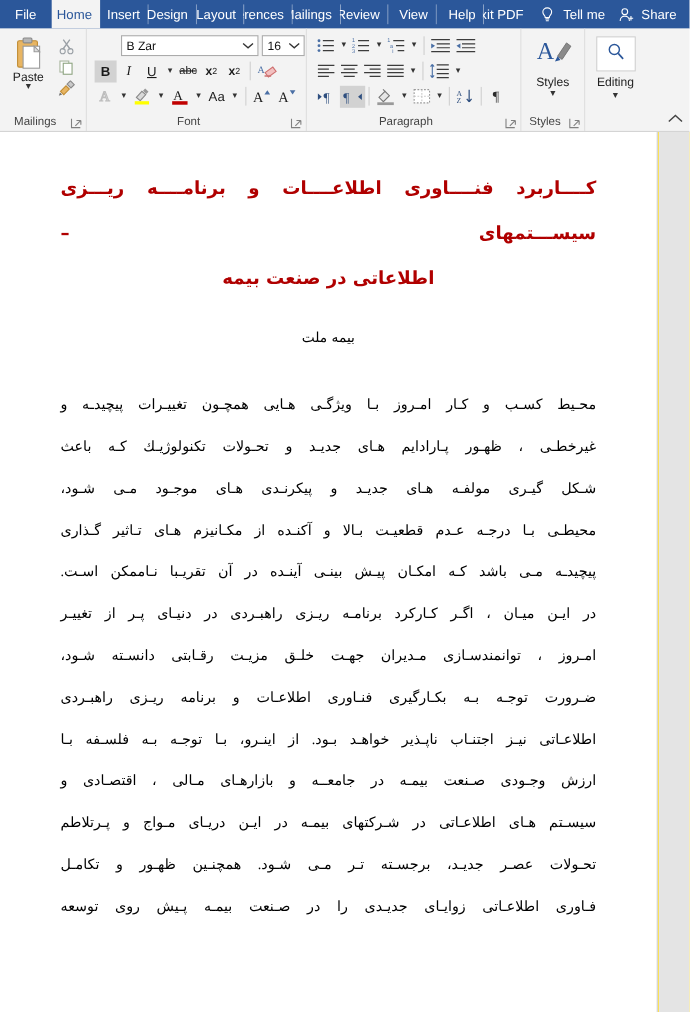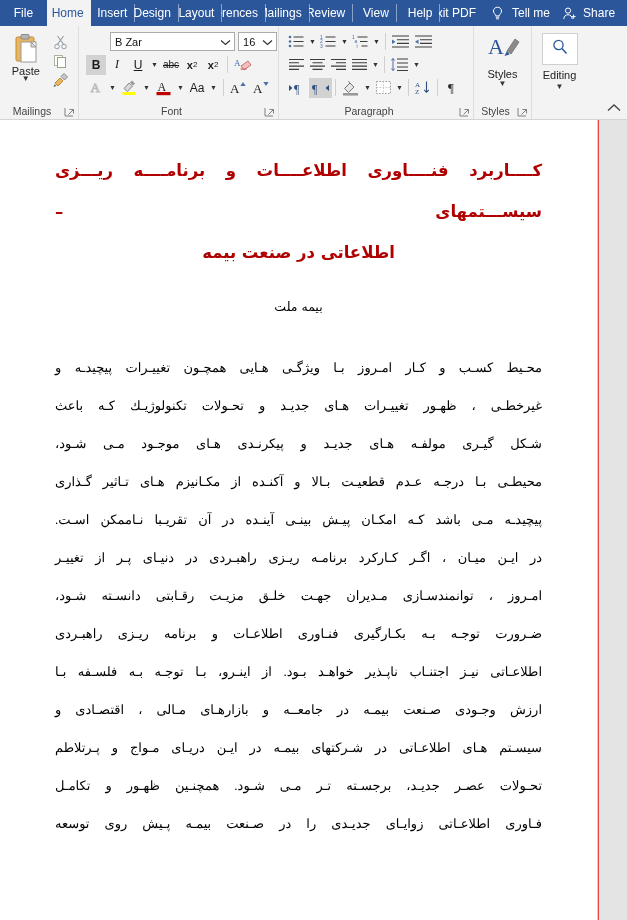--- a/index.html
+++ b/index.html
@@ -212,21 +212,21 @@
     bottom: 4px;
     width: 14px; height: 14px;
     display: flex; align-items: center; justify-content: center;
     color: #444;
   }
 
   
   .docarea {
     position: relative;
     height: 800px;
-    background: #ef4444;
+    background: #fde047;
     overflow: hidden;
   }
   .page {
     position: absolute;
     left: 0; top: 0;
     width: 598px;
     height: 800px;
     background: #ffffff;
     border-right: 1px solid #CFCFCF;
     box-sizing: border-box;
@@ -674,21 +674,21 @@
 
       <h1 class="doc-title">
         <span>كــــاربرد فنــــاوری اطلاعــــات و برنامــــه ریـــزی سیســـتمهای –</span>
         <span class="l2">اطلاعاتی در صنعت بیمه</span>
       </h1>
 
       <div class="doc-sub">بیمه ملت</div>
 
       <div class="doc-body">
         <p>محـیط كسـب و كـار امـروز بـا ویژگـی هـایی همچـون تغییـرات پیچیدـه و</p>
-        <p>غیرخطـی ، ظهـور تغییـرات هـای جدیـد و تحـولات تكنولوژیـك كـه باعث</p>
+        <p>غیرخطـی ، ظهـور پـارادایم هـای جدیـد و تحـولات تكنولوژیـك كـه باعث</p>
         <p>شـكل گیـری مولفـه هـای جدیـد و پیكرنـدی هـای موجـود مـی شـود،</p>
         <p>محیطـی بـا درجـه عـدم قطعیـت بـالا و آكنـده از مكـانیزم هـای تـاثیر گـذاری</p>
         <p>پیچیدـه مـی باشد كـه امكـان پیـش بینـی آینـده در آن تقریـبا نـاممكن اسـت.</p>
         <p>در ایـن میـان ، اگـر كـاركرد برنامـه ریـزی راهبـردی در دنیـای پـر از تغییـر</p>
         <p>امـروز ، توانمندسـازی مـدیران جهـت خلـق مزیـت رقـابتی دانسـته شـود،</p>
         <p>ضـرورت توجـه بـه بكـارگیری فنـاوری اطلاعـات و برنامه ریـزی راهبـردی</p>
         <p>اطلاعـاتی نیـز اجتنـاب ناپـذیر خواهـد بـود. از اینـرو، بـا توجـه بـه فلسـفه بـا</p>
         <p>ارزش وجـودی صـنعت بیمـه در جامعــه و بازارهـای مـالی ، اقتصـادی و</p>
         <p>سیسـتم هـای اطلاعـاتی در شـركتهای بیمـه در ایـن دریـای مـواج و پـرتلاطم</p>
         <p>تحـولات عصـر جدیـد، برجسـته تـر مـی شـود. همچنـین ظهـور و تكامـل</p>

